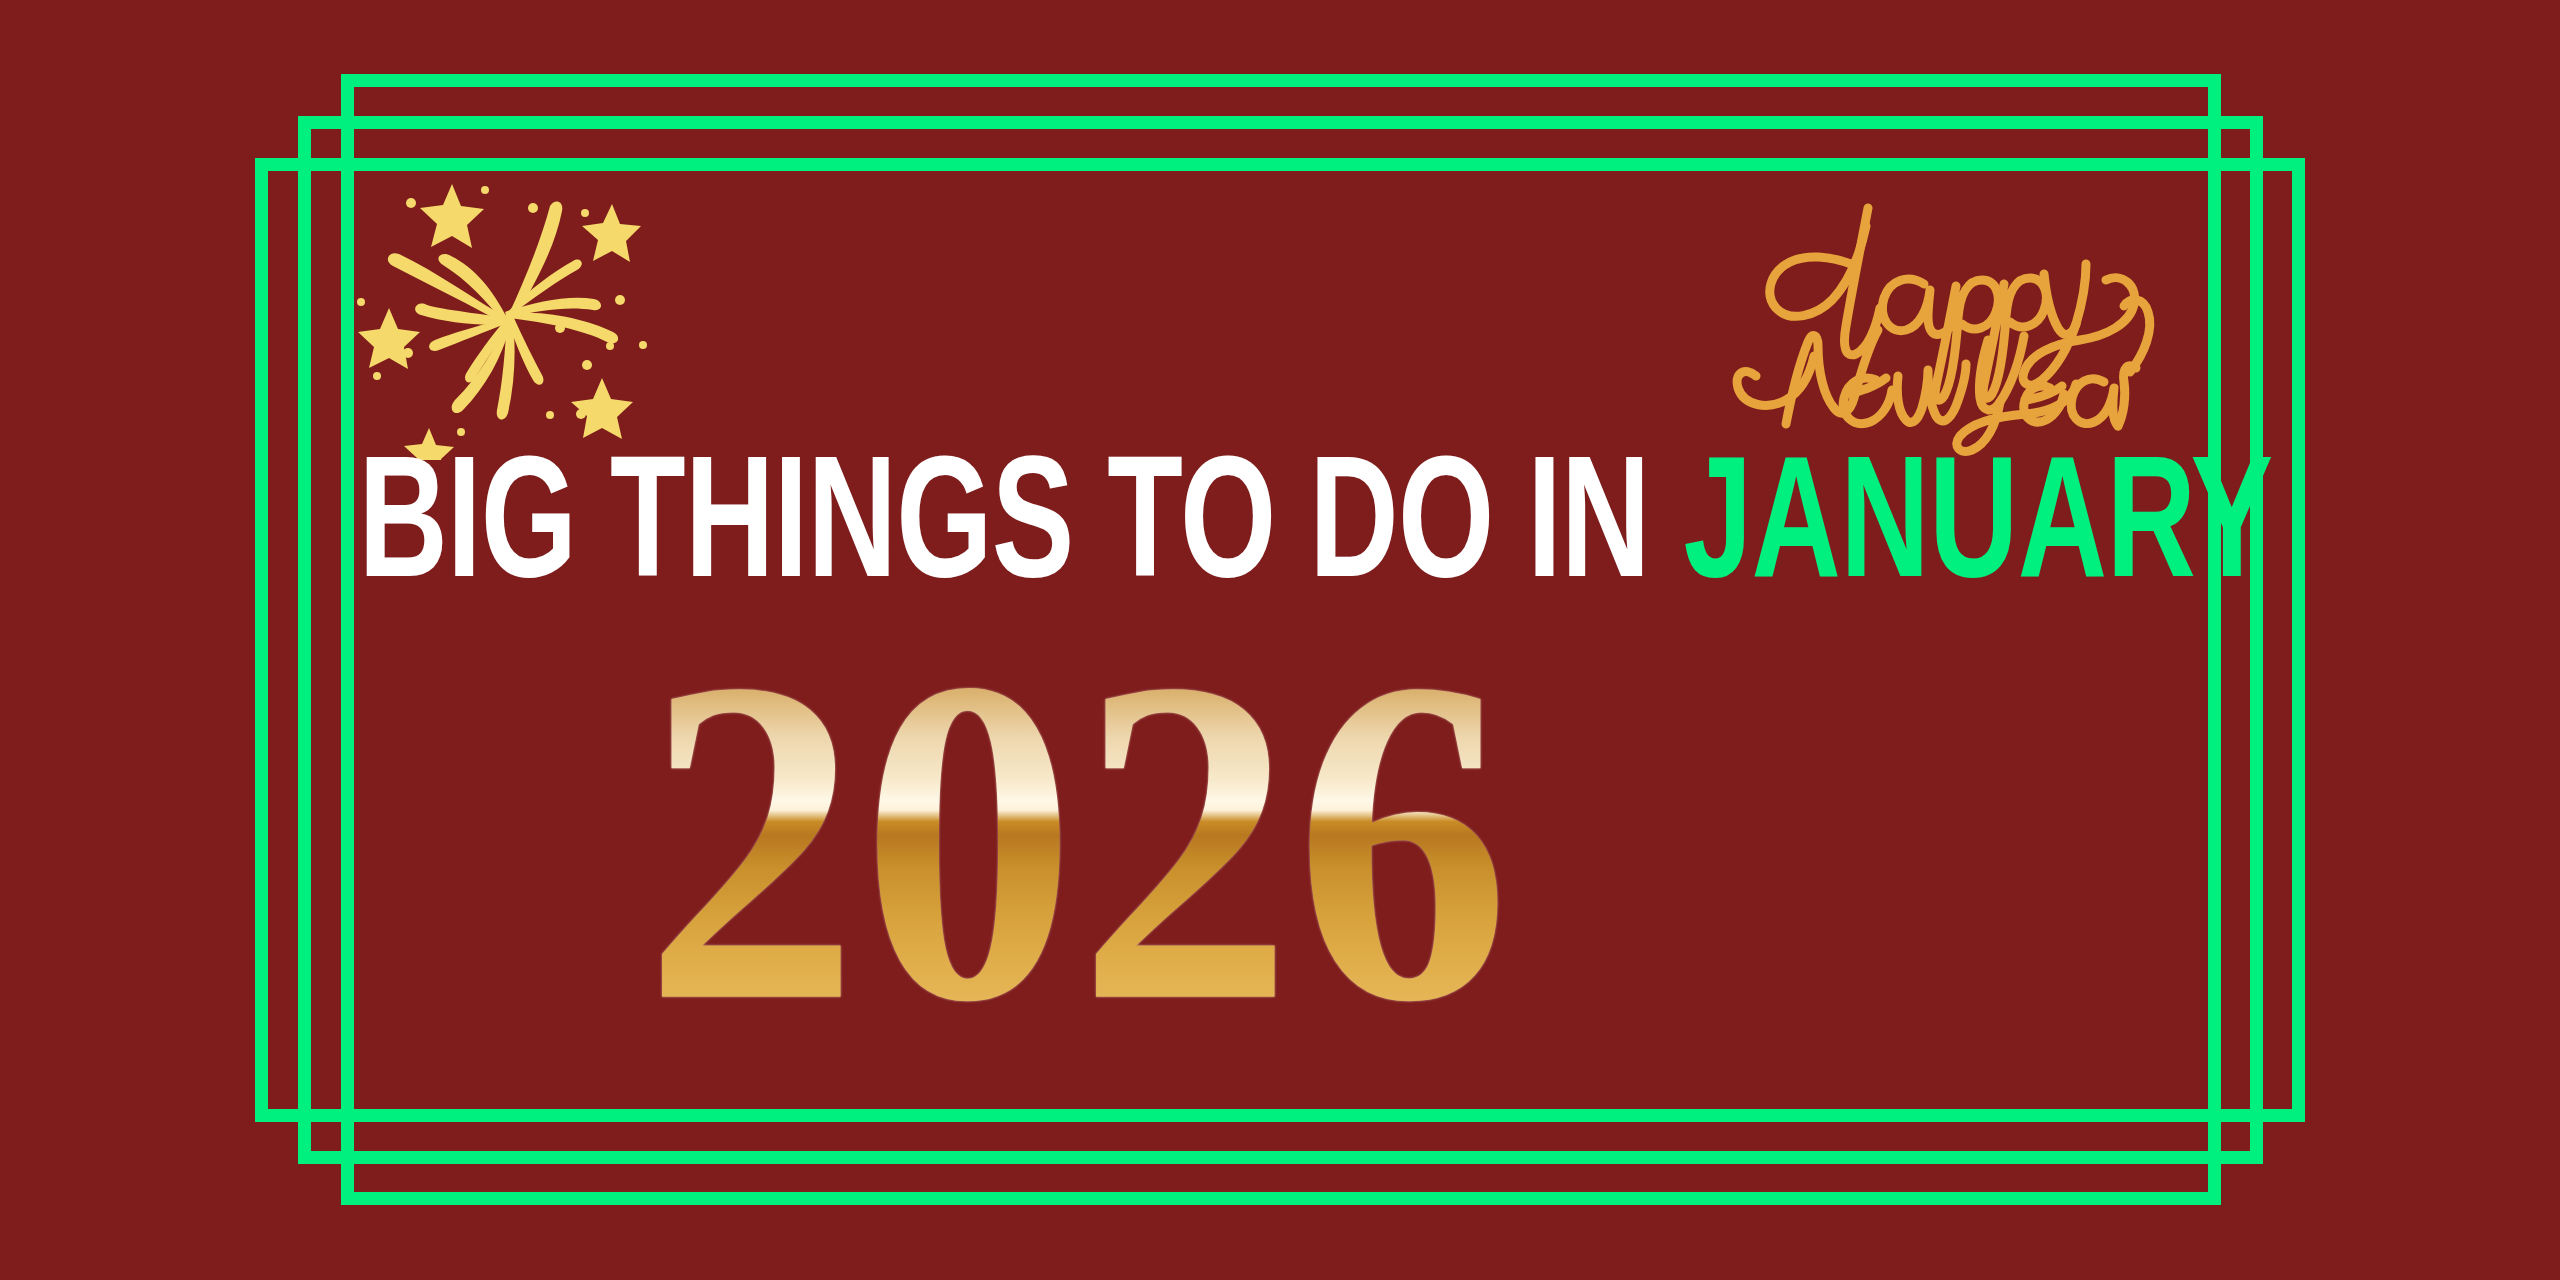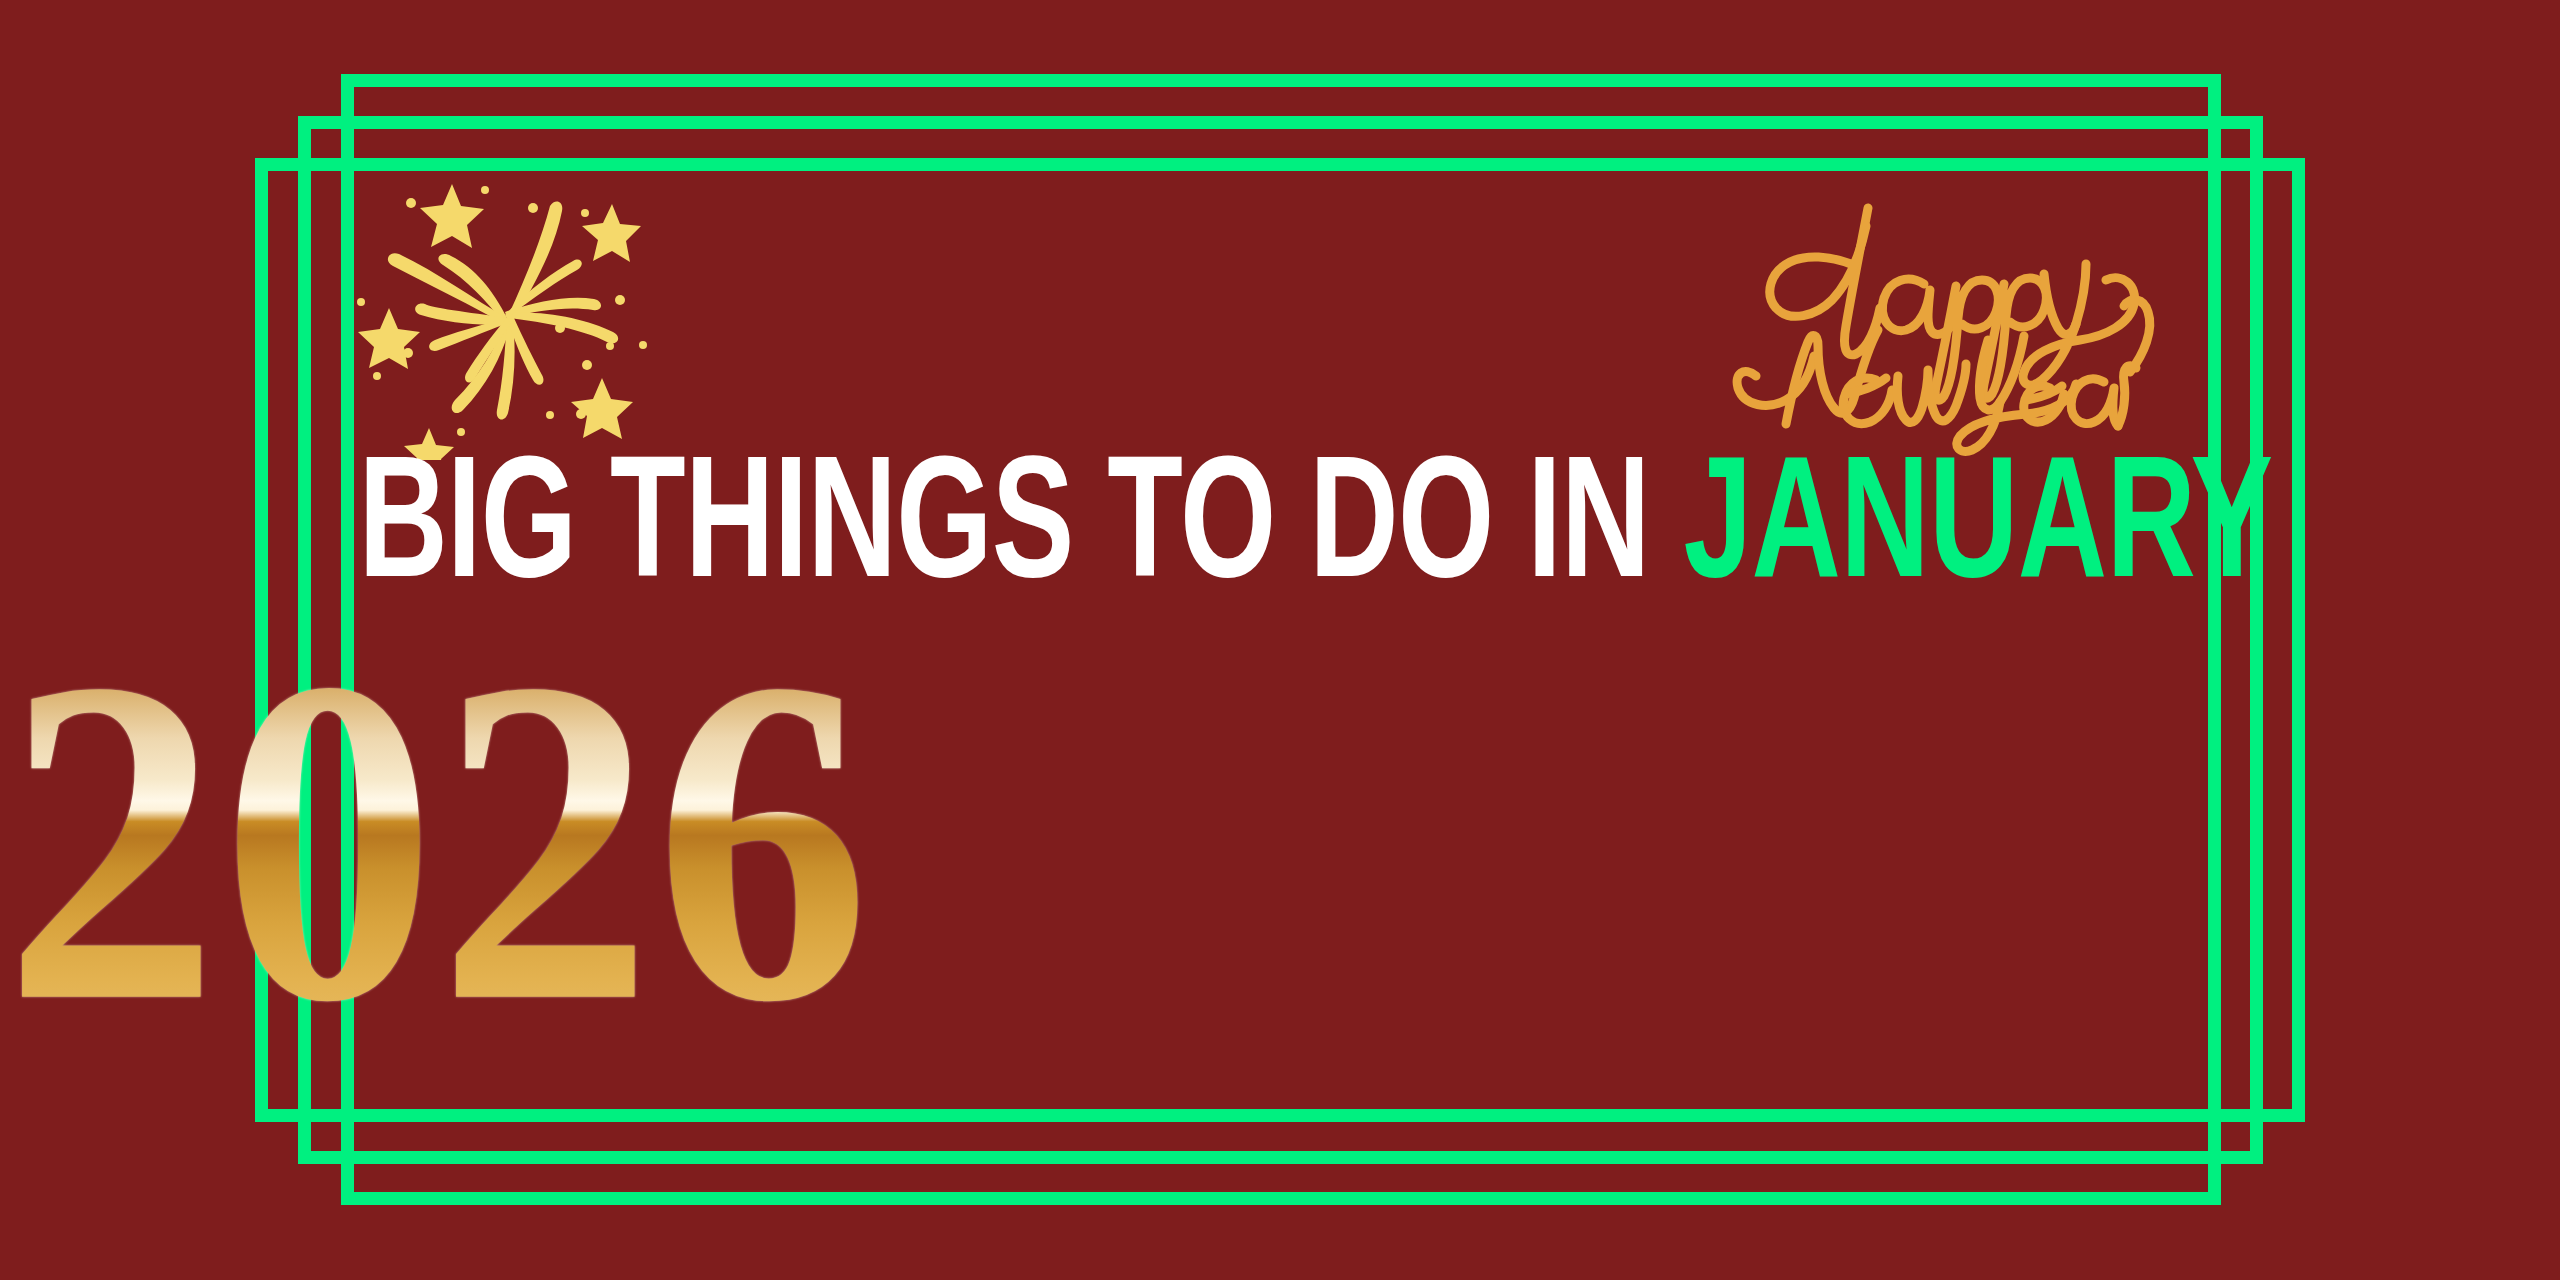--- a/index.html
+++ b/index.html
@@ -69,23 +69,24 @@
     letter-spacing: -1px;
     transform: scaleX(0.72);
     transform-origin: 50% 0;
   }
   .headline .hl-white { color: #FFFFFF; }
   .headline .hl-green { color: #00F080; }
 
   
   .year-wrap {
     position: absolute;
-    left: 4px;
+    left: 16px;
     top: 608px;
     width: 2124px;
+    text-align: center;
     line-height: 1;
   }
   .year {
     display: inline-block;
     font-family: "Liberation Serif", "DejaVu Serif", serif;
     font-weight: 700;
     font-size: 430px;
     letter-spacing: 2px;
     transform: scaleY(1.08);
     transform-origin: 50% 0;

